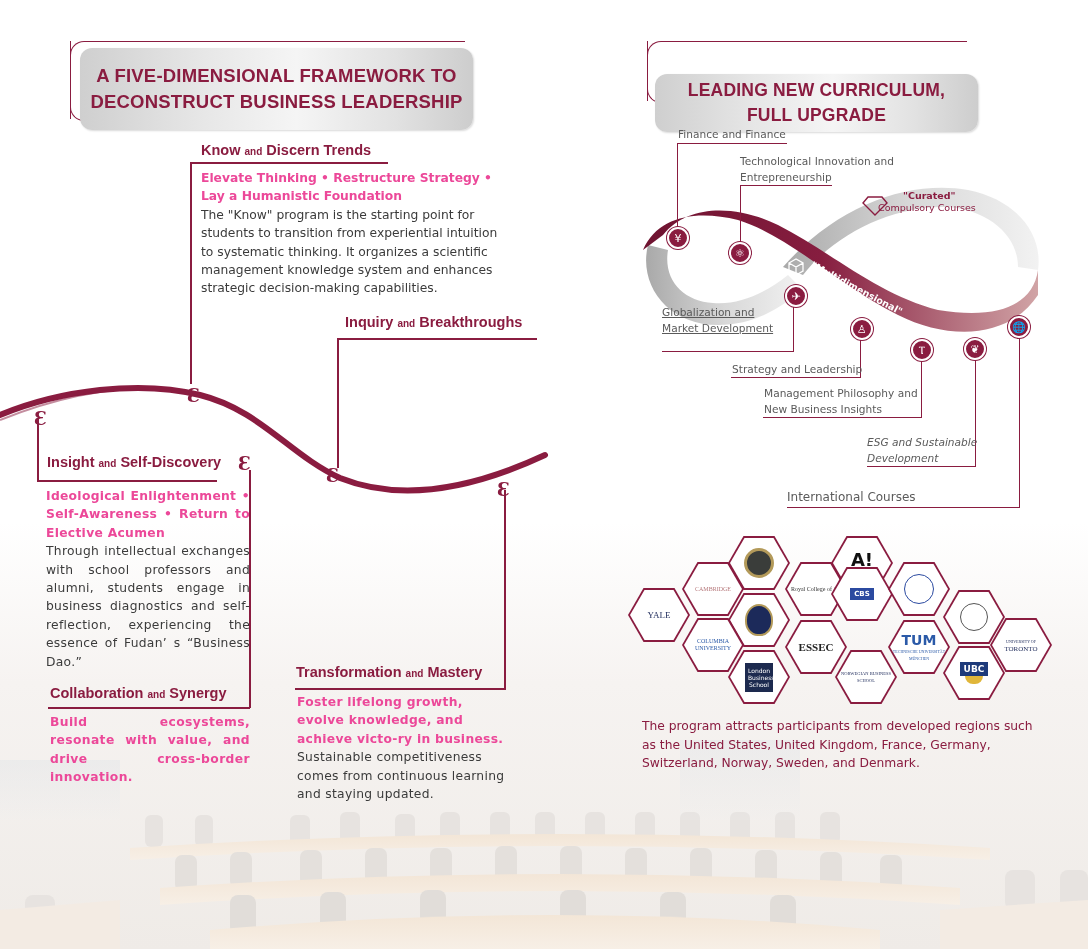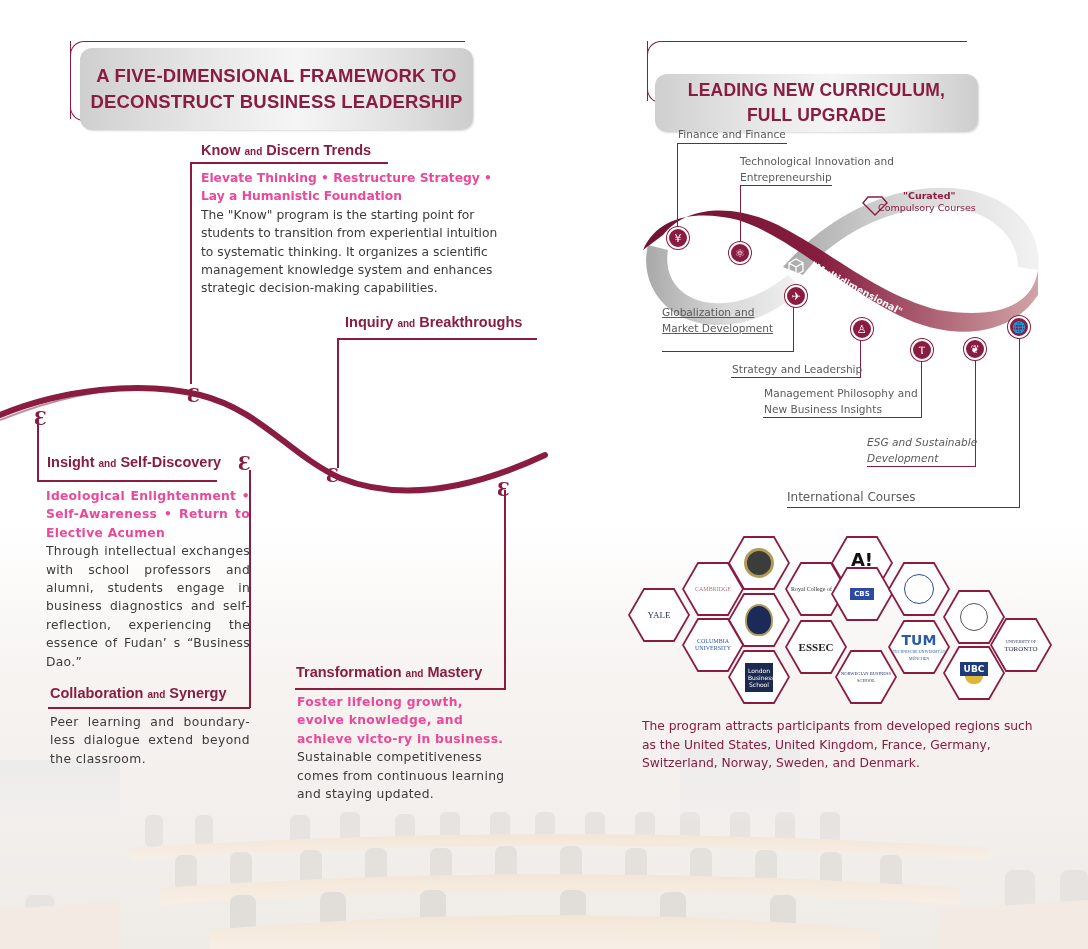--- a/index.html
+++ b/index.html
@@ -219,21 +219,21 @@
 </div>
 <div class="line" style="left:249px;top:470px;width:1.5px;height:238px;"></div>
 
 <div class="sec-head" style="left:50px;top:685px;">
   <span>Collaboration</span>
   <span class="small">and</span>
   <span>Synergy</span>
 </div>
 <div class="line" style="left:48px;top:707px;width:202px;height:1.5px;"></div>
 <div class="sec-body justify" style="left:50px;top:713px;width:200px;letter-spacing:0.4px;">
-  <div>Peer learning and boundary-less dialogue extend beyond the classroom.</div>
+  <div class="lead">Build ecosystems, resonate with value, and drive cross-border innovation.</div>
 </div>
 
 <div class="line" style="left:504px;top:490px;width:1.5px;height:198px;"></div>
 <div class="sec-head" style="left:296px;top:664px;">
   <span>Transformation</span>
   <span class="small">and</span>
   <span>Mastery</span>
 </div>
 <div class="line" style="left:295px;top:688px;width:211px;height:1.5px;"></div>
 <div class="sec-body" style="left:297px;top:693px;width:212px;letter-spacing:0.3px;">

